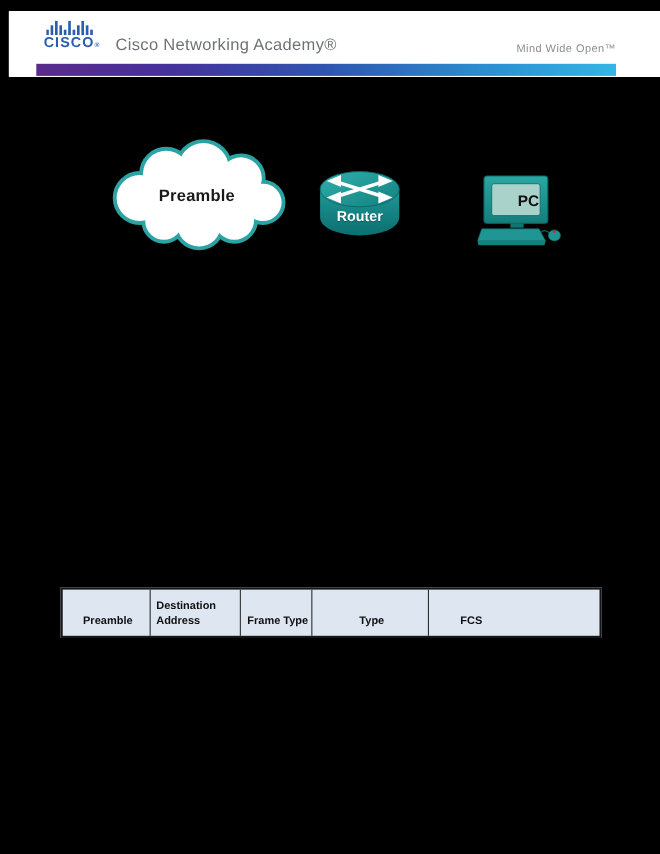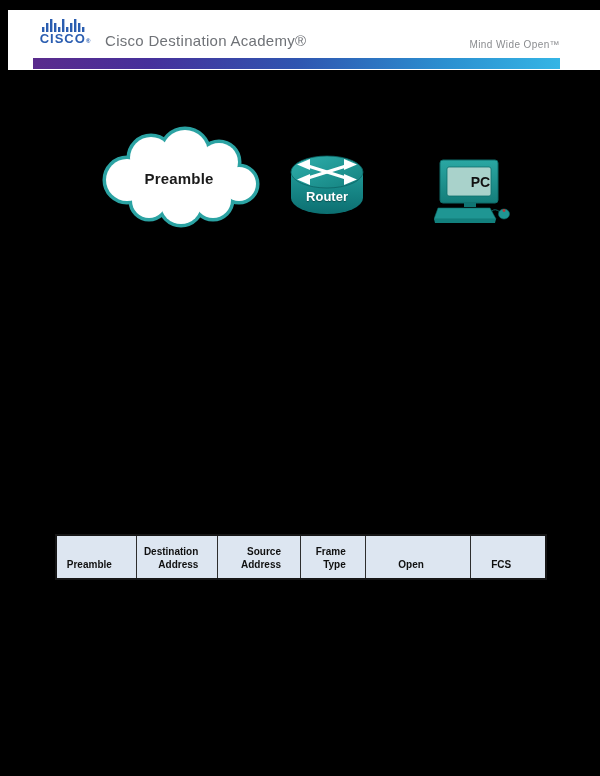--- a/index.html
+++ b/index.html
@@ -51,22 +51,22 @@
 
   
   .frame-table{
     position:absolute;left:55px;top:534px;width:492px;height:46px;
     box-sizing:border-box;border:2px solid #161616;background:#dde6f1;
     display:flex;
   }
   .ft-cell{
     box-sizing:border-box;border-right:1.5px solid #2e2e2e;
     display:flex;flex-direction:column;justify-content:flex-end;align-items:center;
-    text-align:right;font-size:10px;font-weight:bold;color:#101010;
-    line-height:1.25;padding:0 19px 7px 5px;
+    text-align:left;font-size:10px;font-weight:bold;color:#101010;
+    line-height:1.25;padding:0 2px 7px 5px;
   }
   .ft-cell:last-child{border-right:none;}
   .w0{width:80px;} .w1{width:82px;} .w2{width:83px;} .w3{width:65px;} .w4{width:106px;} .w5{width:74px;}
 </style>
 </head>
 <body>
 
 <div class="page">
 
   <div class="header-band">
@@ -81,21 +81,21 @@
           <rect x="20" y="1" width="2.4" height="13"></rect>
           <rect x="24" y="9" width="2.4" height="5"></rect>
           <rect x="28" y="5" width="2.4" height="9"></rect>
           <rect x="32" y="1" width="2.4" height="13"></rect>
           <rect x="36" y="5" width="2.4" height="9"></rect>
           <rect x="40" y="9" width="2.4" height="5"></rect>
         </g>
       </svg>
       <div class="logo-word"><span>CISCO</span><span class="reg">®</span></div>
     </div>
-    <div class="brand">Cisco Destination Academy®</div>
+    <div class="brand">Cisco Networking Academy®</div>
     <div class="tagline">Mind Wide Open™</div>
     <div class="gradbar"></div>
   </div>
 
   <div>
 
     <div class="node cloud-node">
       <svg width="172" height="108" viewBox="0 0 172 108">
         <g stroke="#2ba3a3" stroke-width="7" fill="#ffffff">
           <circle cx="34" cy="56" r="21"></circle>
@@ -168,19 +168,18 @@
         <circle cx="70" cy="52.5" r="1.4" fill="#b23a3a"></circle>
       </svg>
       <div class="node-label pc-label">PC</div>
     </div>
 
   </div>
 
   <div class="frame-table">
     <div class="ft-cell w0">Preamble</div>
     <div class="ft-cell w1">Destination Address</div>
-    <div class="ft-cell w2">Source Address</div>
     <div class="ft-cell w3">Frame Type</div>
-    <div class="ft-cell w4">Open</div>
+    <div class="ft-cell w4">Type</div>
     <div class="ft-cell w5">FCS</div>
   </div>
 
 </div>
 
 </body></html>

